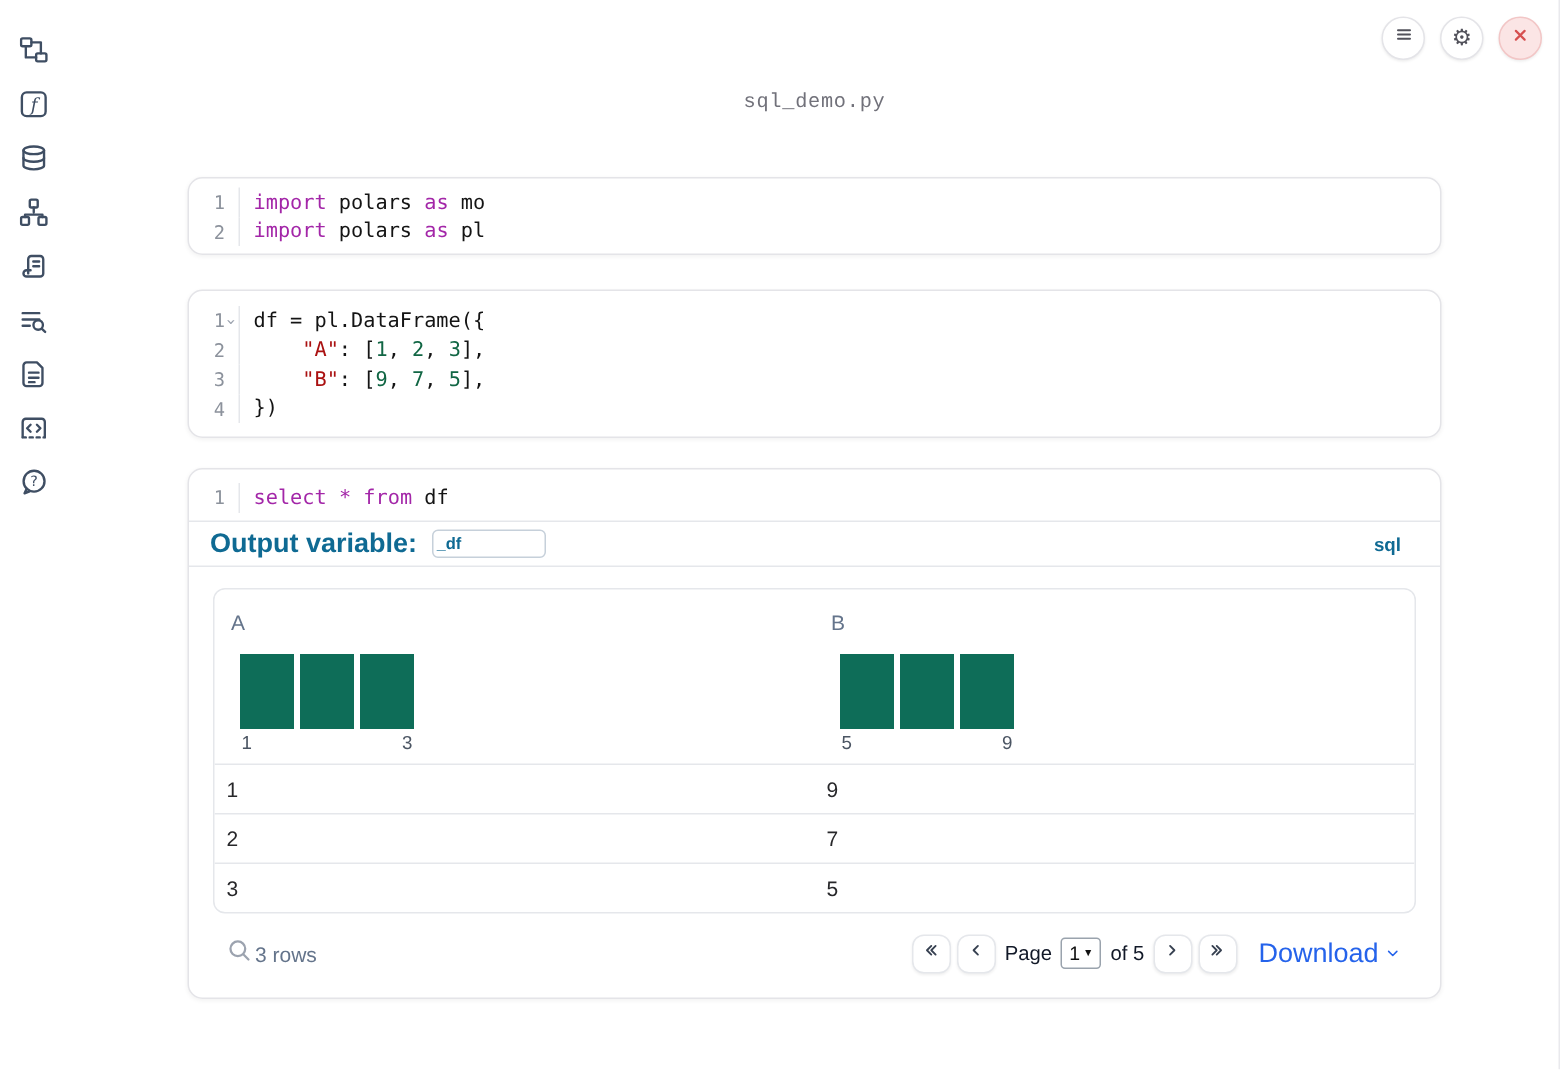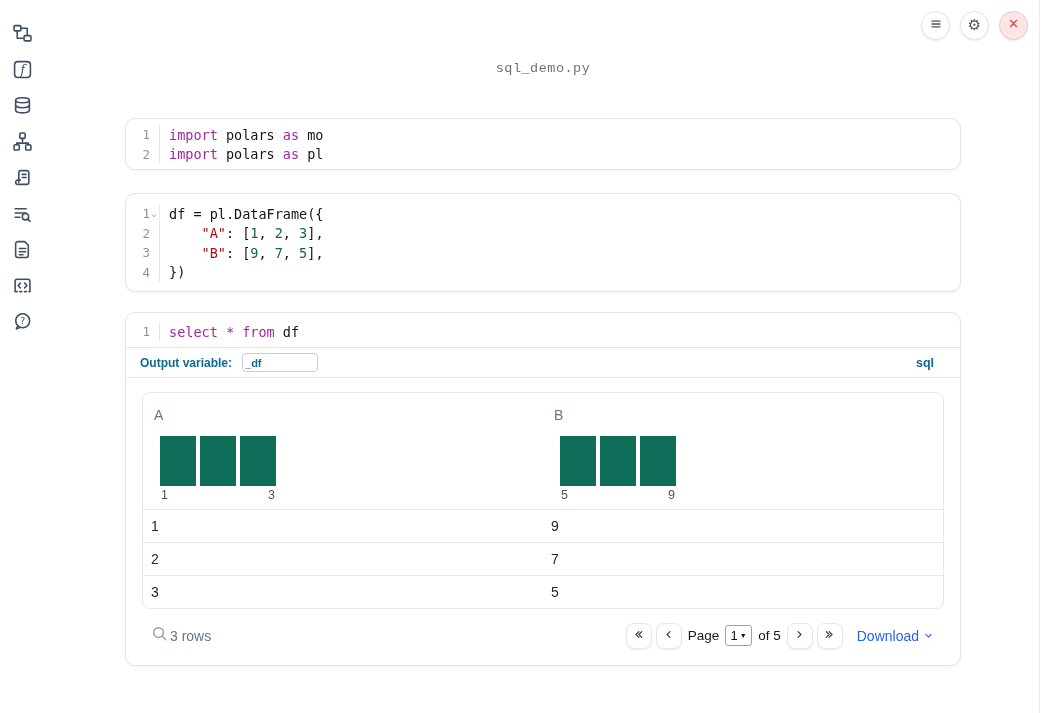--- a/index.html
+++ b/index.html
@@ -43,21 +43,21 @@
   .ln{width:22px;flex:none;text-align:right;color:#8c929c;font-size:12.5px}
   .foldcol{width:9px;flex:none;text-align:center;color:#9aa1ad}
   .fold-glyph{display:inline-block;transform:rotate(90deg);font-size:11px;line-height:1}
   .codetext{border-left:1px solid var(--border2);padding-left:9px;align-self:stretch;
     display:flex;align-items:center;white-space:pre}
   .tk-kw{color:var(--kw)} .tk-str{color:var(--str)} .tk-num{color:var(--num)} .tk-pl{color:var(--pl)}
 
   
   .sql-editor{height:35px;padding:9px 0 0 2px;border-bottom:1px solid var(--border2)}
   .outvar-row{height:30px;display:flex;align-items:center;padding:0 26px 0 14px;border-bottom:1px solid var(--border2)}
-  .outvar-label{font-size:12px;font-weight:bold;color:var(--accent)}
+  .outvar-label{font-size:18px;font-weight:bold;color:var(--accent)}
   .outvar-input{margin-left:10px;width:76px;height:19px;border:1px solid #c6d0da;border-radius:4px;
     padding:0 2px;font-size:11px;font-weight:bold;color:var(--accent);font-family:"Liberation Sans",sans-serif;outline:none}
   .outvar-spacer{flex:1}
   .sql-tag{font-size:12.5px;font-weight:bold;color:var(--accent)}
 
   
   .table-box{margin:14px 16px 0;border:1px solid var(--border2);border-radius:8px;overflow:hidden}
   .thead{display:flex}
   .th{width:50%;padding:14px 11px 7px}
   .colname{font-size:14px;color:#64748b}
@@ -74,21 +74,21 @@
   .rowcount{margin-left:2px;font-size:14px;color:#64748b}
   .spacer{flex:1}
   .pg-btn{width:26px;height:26px;border:1px solid var(--border2);border-radius:8px;background:#fff;
     box-shadow:0 1px 2px rgba(0,0,0,.07);display:flex;align-items:center;justify-content:center;cursor:pointer;flex:none}
   .pg-btn svg{stroke:#374151;fill:none;stroke-width:1.7;stroke-linecap:round;stroke-linejoin:round}
   .pg-group{display:flex;align-items:center;gap:4px}
   .pg-text{font-size:13.5px;color:#111827;margin:0 2px}
   .page-select{height:21px;min-width:27px;border:1px solid #9aa3ad;border-radius:3px;display:flex;
     align-items:center;justify-content:center;gap:2px;padding:0 3px;font-size:13px;color:#111;cursor:pointer;background:#fff}
   .page-select .caret{font-size:7px;line-height:1;color:#111}
-  .download{margin-left:14px;display:flex;align-items:center;gap:4px;color:var(--link);font-size:14px;cursor:pointer}
+  .download{margin-left:14px;display:flex;align-items:center;gap:4px;color:var(--link);font-size:18px;cursor:pointer}
   .download svg{stroke:var(--link);fill:none;stroke-width:1.7;stroke-linecap:round;stroke-linejoin:round}
 
   .page-edge{position:absolute;right:3px;top:0;bottom:0;width:1px;background:#e9e9ed}
 </style>
 </head>
 <body>
 
 <div class="sidebar">
   <div class="side-btn">
     <svg width="19" height="19" viewBox="0 0 18 18">

